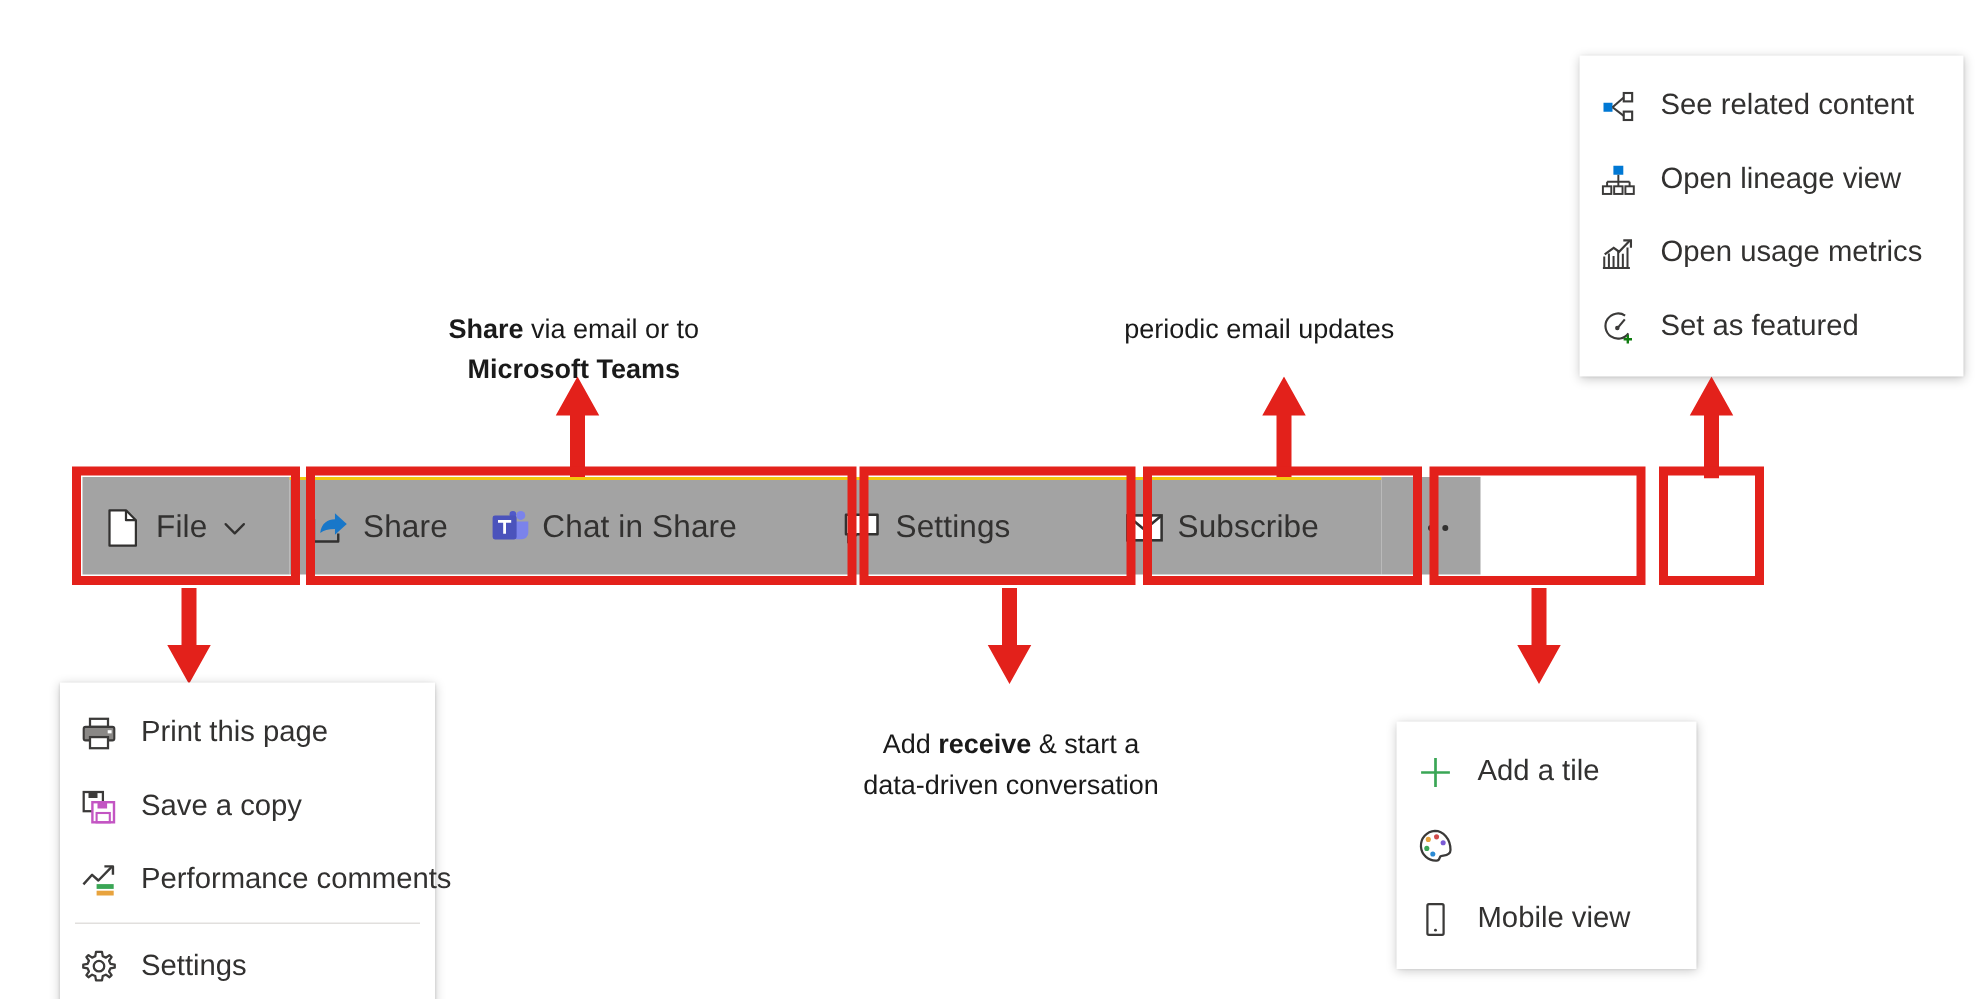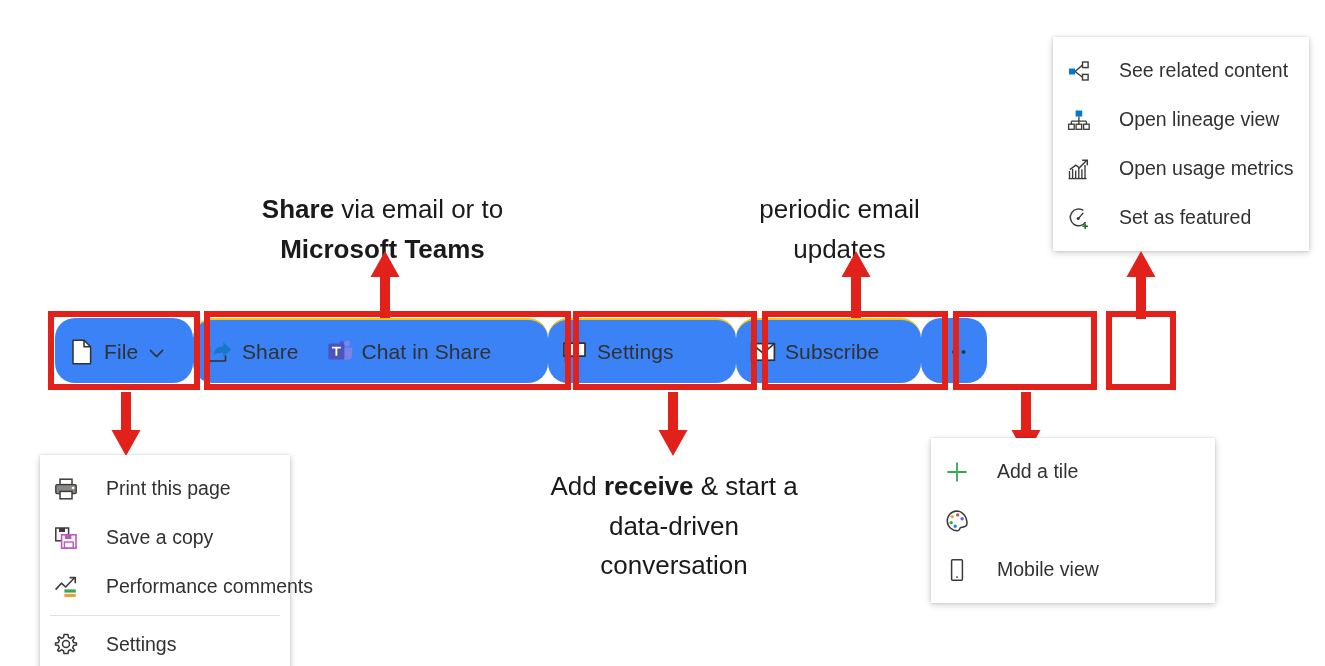--- a/index.html
+++ b/index.html
@@ -23,26 +23,25 @@
   
   #toolbar {
     position: absolute;
     left: 55px;
     top: 318px;
     height: 65px;
     display: flex;
     align-items: stretch;
   }
   .tb-group {
-    background: #3b82f6;
+    background: #a3a3a3;
     border-top: 2px solid #f2c811;
     display: flex;
     align-items: center;
     box-sizing: border-box;
-    border-radius: 20px;
   }
   .tb-group.plain { border-top: 2px solid transparent; }
   .tb-btn {
     display: flex;
     align-items: center;
     gap: 9px;
     padding: 0 14px;
     height: 100%;
     box-sizing: border-box;
     color: #323130;
@@ -84,39 +83,40 @@
   }
 
   
   .arrow { position: absolute; pointer-events: none; }
   .arrow svg { display: block; }
 
   
   .caption {
     position: absolute;
     text-align: center;
-    font-size: 26px;
+    font-size: 18px;
     line-height: 1.52;
     color: #1a1a1a;
     font-family: "Liberation Sans", sans-serif;
+    margin-top: 16px;
   }
   .caption b { font-weight: bold; }
 
   
   .menu {
     position: absolute;
     background: #ffffff;
     box-shadow: 0 1.5px 7px rgba(0,0,0,0.22), 0 0 2px rgba(0,0,0,0.14);
     padding: 9px 0;
     box-sizing: border-box;
   }
   .menu-item {
     display: flex;
     align-items: center;
-    gap: 28px;
+    gap: 16px;
     height: 49px;
     padding: 0 22px 0 14px;
     color: #323130;
     font-size: 19.5px;
     white-space: nowrap;
     cursor: pointer;
     box-sizing: border-box;
   }
   .menu-ico {
     width: 24px;
@@ -383,21 +383,21 @@
       <span class="menu-ico">
         <svg width="24" height="24" viewBox="0 0 24 24">
           <path d="M12 1.6 L14 1.6 L14.5 4.5 L16.6 5.4 L19 3.7 L20.4 5.1 L18.7 7.5 L19.6 9.6 L22.5 10.1 L22.5 12.1 L19.6 12.6 L18.7 14.7 L20.4 17.1 L19 18.5 L16.6 16.8 L14.5 17.7 L14 20.6 L12 20.6 L10 20.6 L9.5 17.7 L7.4 16.8 L5 18.5 L3.6 17.1 L5.3 14.7 L4.4 12.6 L1.5 12.1 L1.5 10.1 L4.4 9.6 L5.3 7.5 L3.6 5.1 L5 3.7 L7.4 5.4 L9.5 4.5 L10 1.6 Z" fill="none" stroke="#3b3a39" stroke-width="1.5" stroke-linejoin="round"></path>
           <circle cx="12" cy="11.1" r="3.5" fill="none" stroke="#3b3a39" stroke-width="1.5"></circle>
         </svg>
       </span>
       <span>Settings</span>
     </div>
   </div>
 
-  <div class="menu" id="edit-menu" style="left:931px; top:438px; width:284px;">
+  <div class="menu" id="edit-menu" style="left:931px; top:481px; width:200px;">
 
     <div class="menu-item">
       <span class="menu-ico">
         <svg width="24" height="24" viewBox="0 0 24 24">
           <path d="M12 2.4 L12 21.6 M2.4 12 L21.6 12" stroke="#3aa655" stroke-width="1.8" fill="none"></path>
         </svg>
       </span>
       <span>Add a tile</span>
     </div>
 

